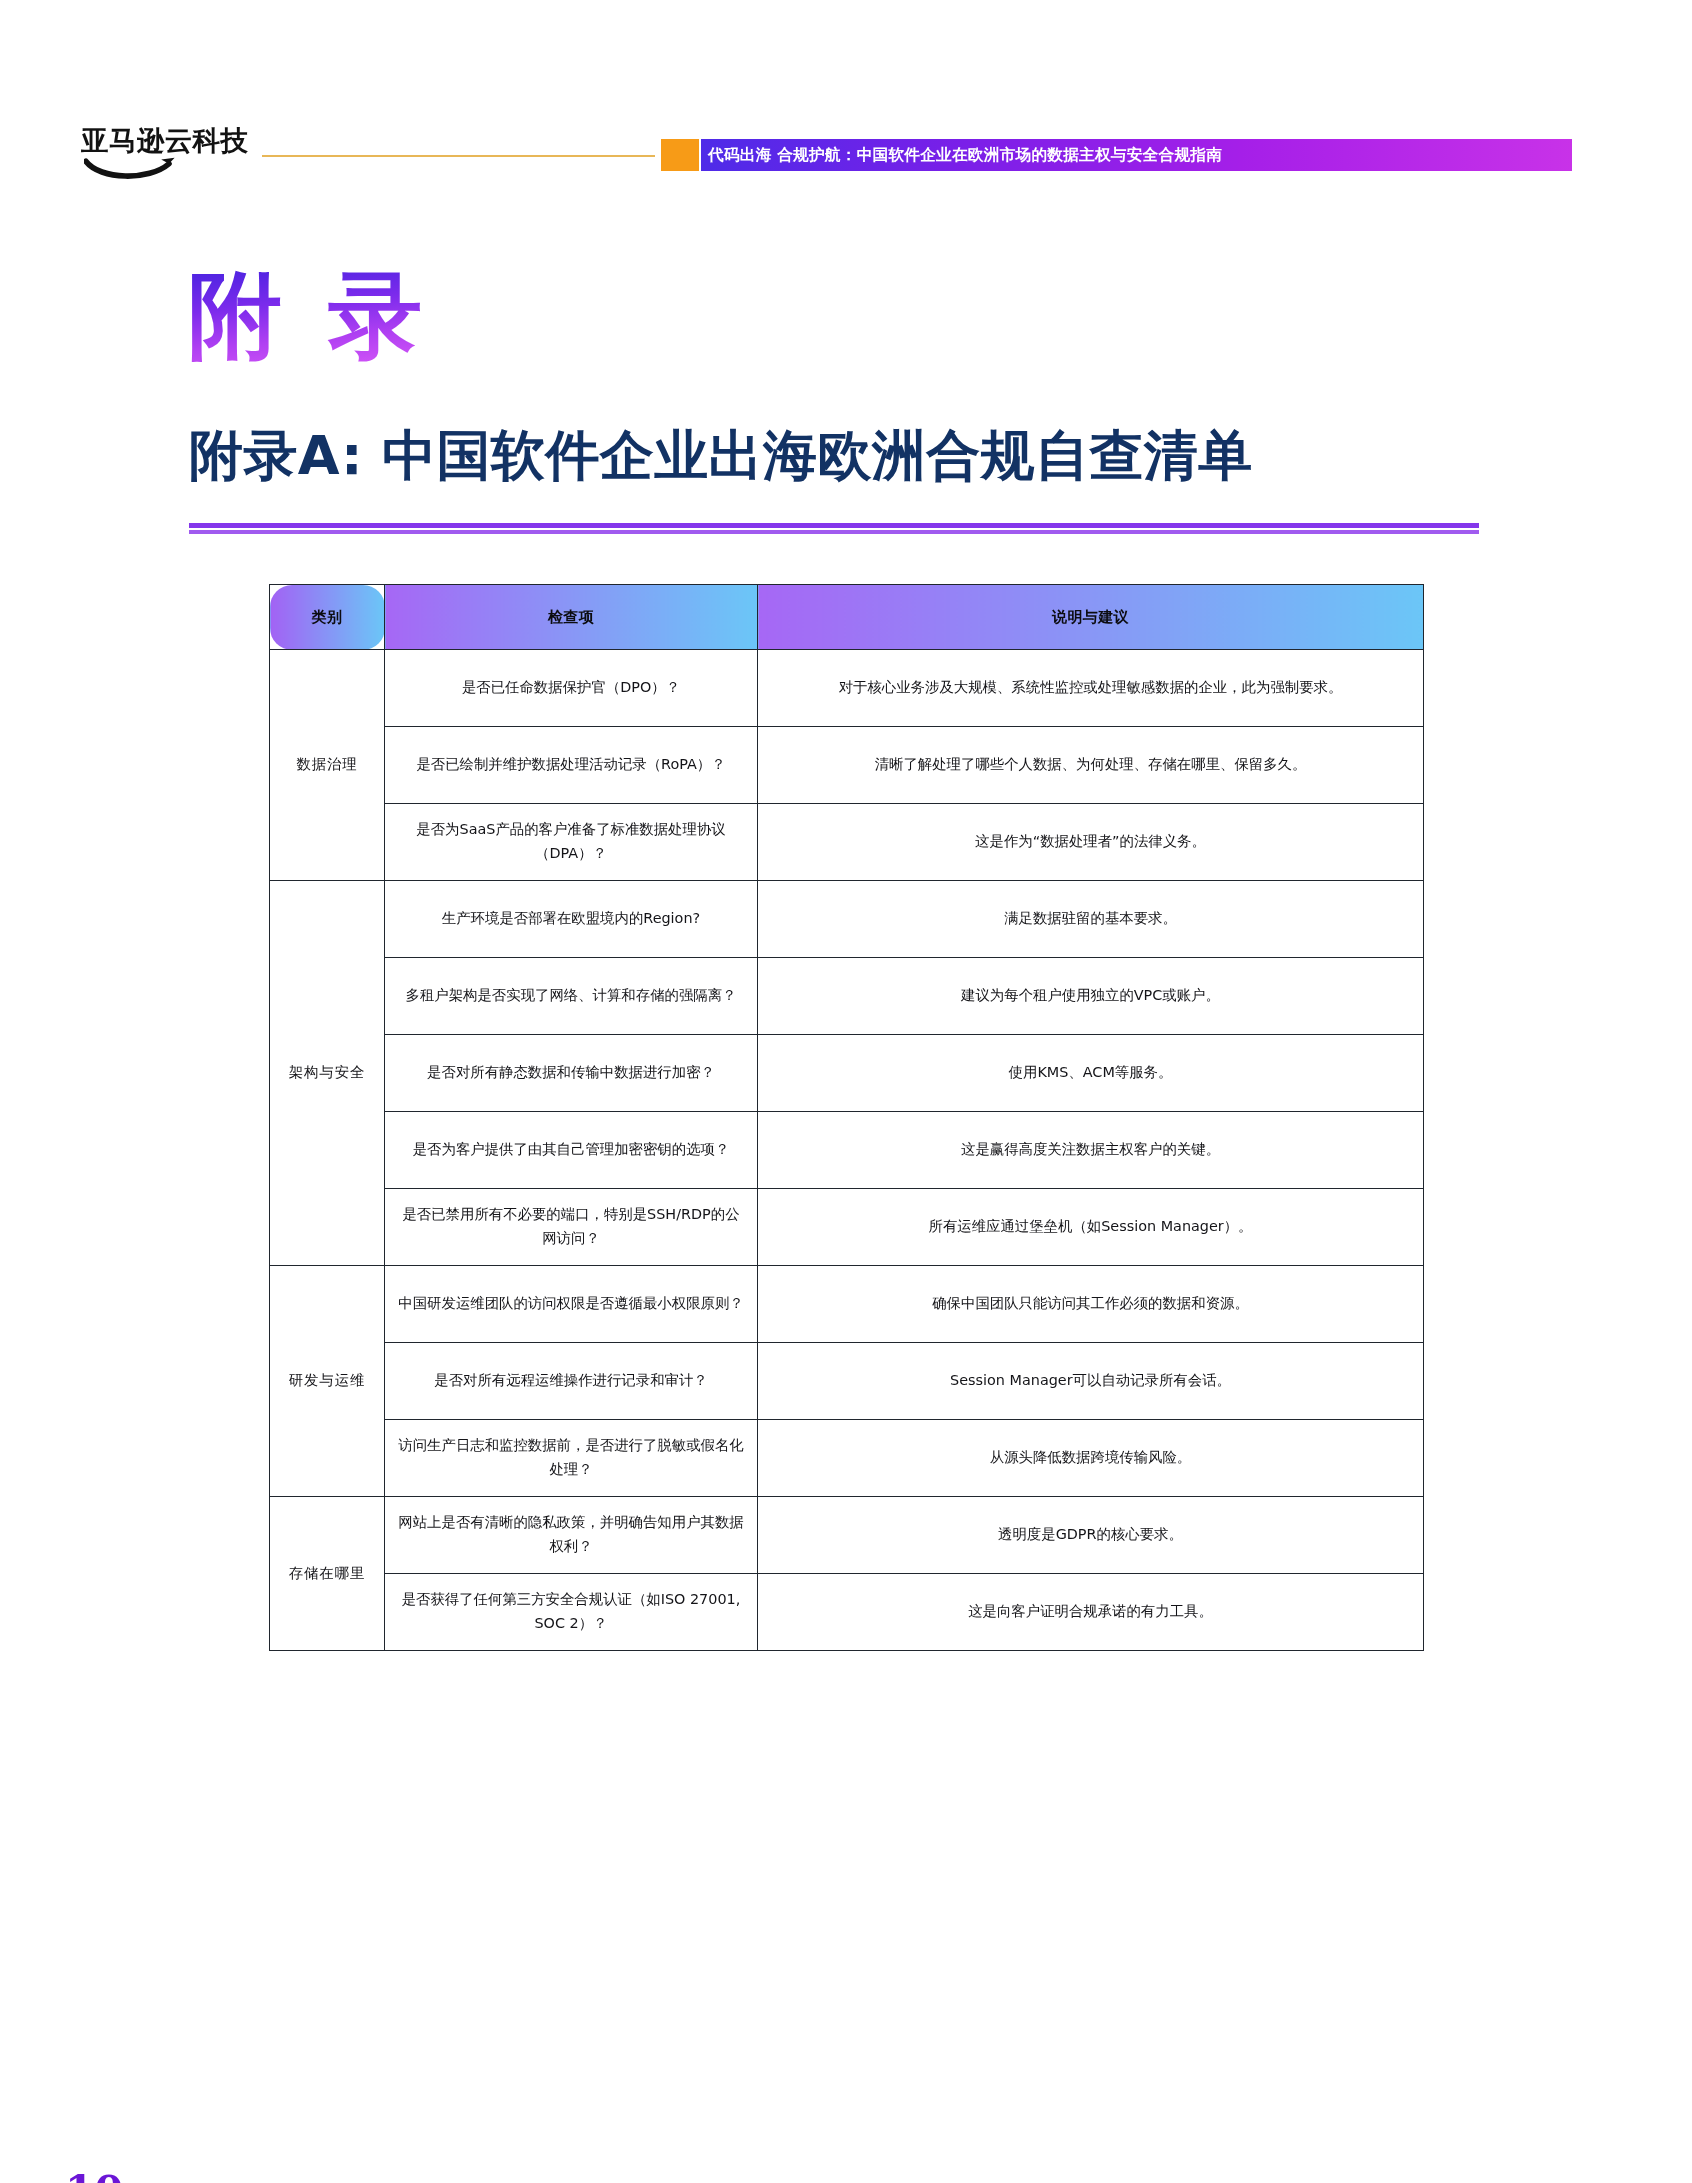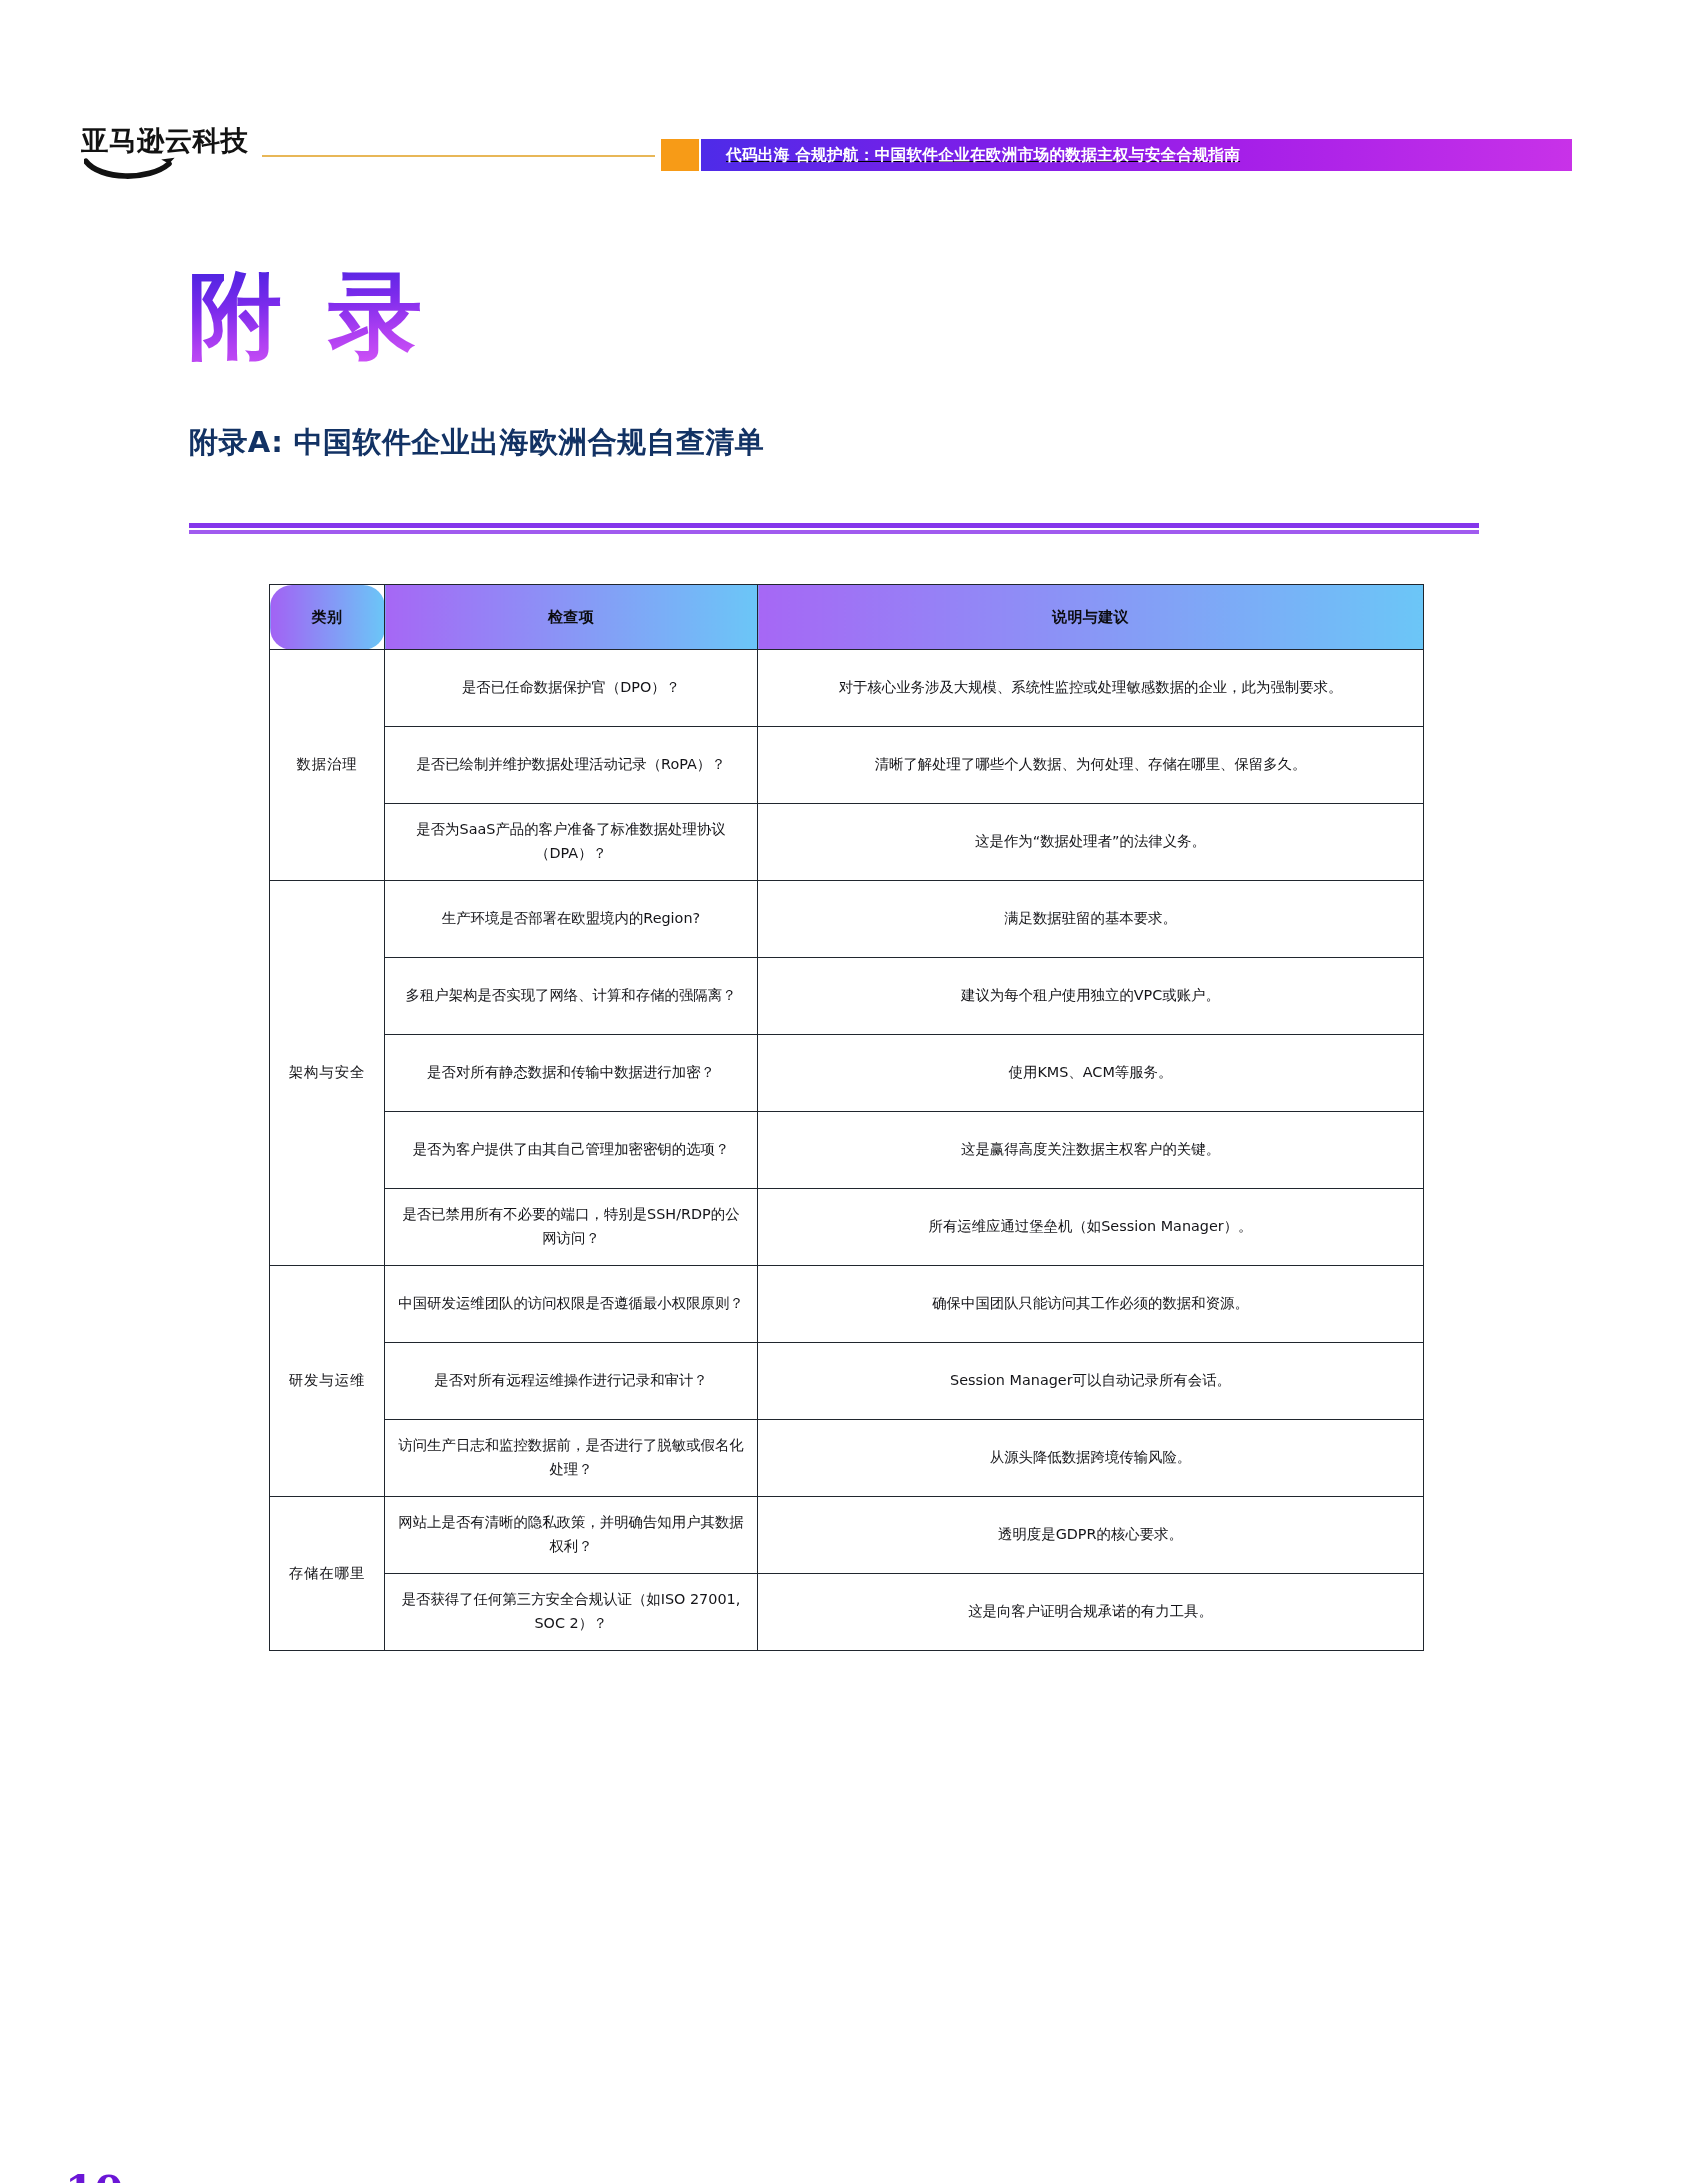--- a/index.html
+++ b/index.html
@@ -33,42 +33,42 @@
     width: 393px; height: 2.2px; background: #E8B757;
   }
   .header-accent {
     position: absolute; left: 661px; top: 139px;
     width: 38px; height: 32px; background: #F79B17;
   }
   .header-banner {
     position: absolute; left: 701px; top: 139px;
     width: 871px; height: 32px;
     background: linear-gradient(90deg, #4E2BE8 0%, #7A1FE8 30%, #A51FE8 62%, #C832E8 100%);
-    display: flex; align-items: center; padding-left: 25px; text-decoration: underline;
+    display: flex; align-items: center; padding-left: 7px;
   }
   .header-banner .banner-text {
     color: #ffffff; font-size: 15.7px; font-weight: 700;
     letter-spacing: 0.2px; white-space: nowrap;
     font-family: "DejaVu Sans", "Liberation Sans", sans-serif;
   }
 
   
   .appendix-title {
     position: absolute; left: 188px; top: 269px;
     font-size: 94px; font-weight: 900; line-height: 1;
     letter-spacing: 11.4px;
     background: linear-gradient(175deg, #4A23E0 0%, #7C2BEC 38%, #B040F2 70%, #D355F7 100%);
     -webkit-background-clip: text; background-clip: text;
     -webkit-text-fill-color: transparent; color: transparent;
     font-family: Liberation Serif, serif;
     white-space: nowrap;
   }
   .appendix-subtitle {
     position: absolute; left: 189px; top: 426px;
-    font-size: 29px; font-weight: 900; line-height: 1.12;
+    font-size: 54px; font-weight: 900; line-height: 1.12;
     color: #123264; letter-spacing: 0.4px;
     font-family: "DejaVu Sans", "Liberation Sans", sans-serif;
     white-space: nowrap;
   }
   .title-divider {
     position: absolute; left: 189px; top: 523px;
     width: 1290px; height: 10.5px;
   }
   .title-divider .bar-a {
     position: absolute; left: 0; top: 0; width: 100%; height: 4.8px;

